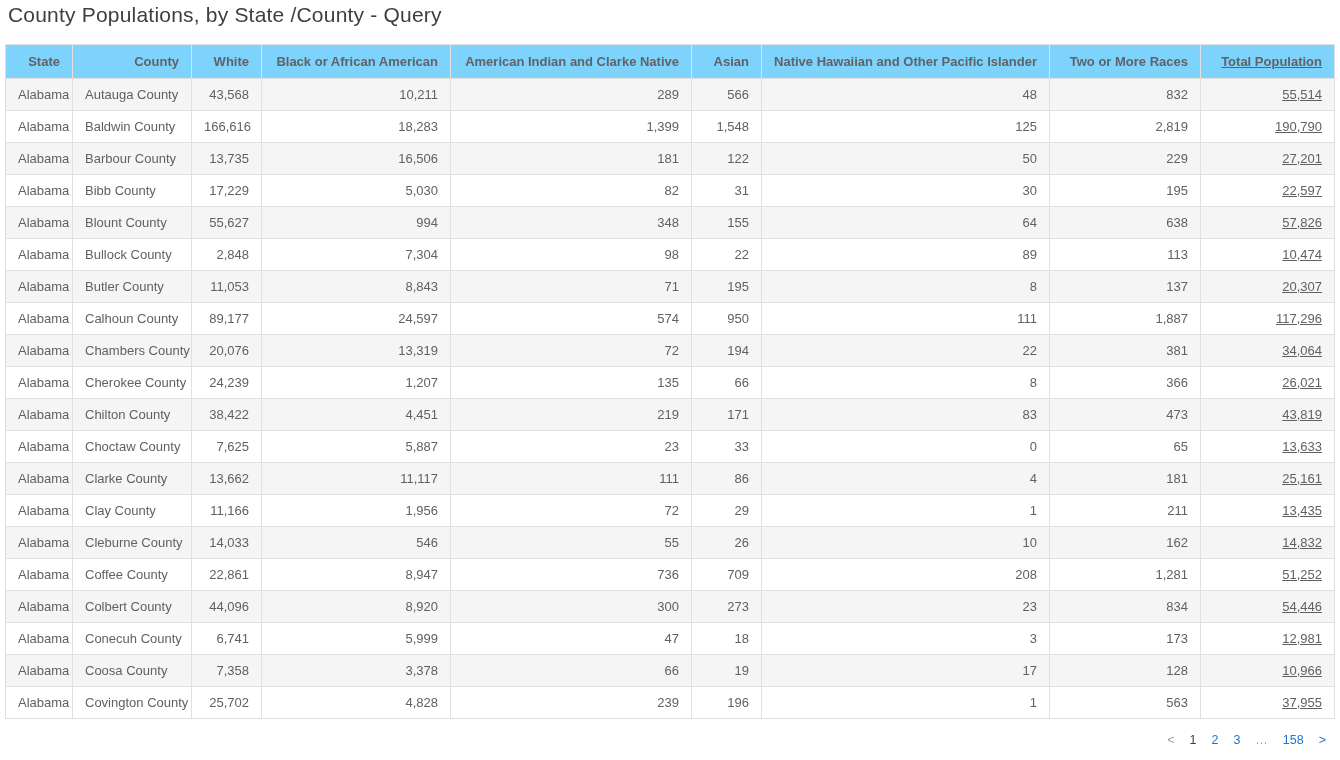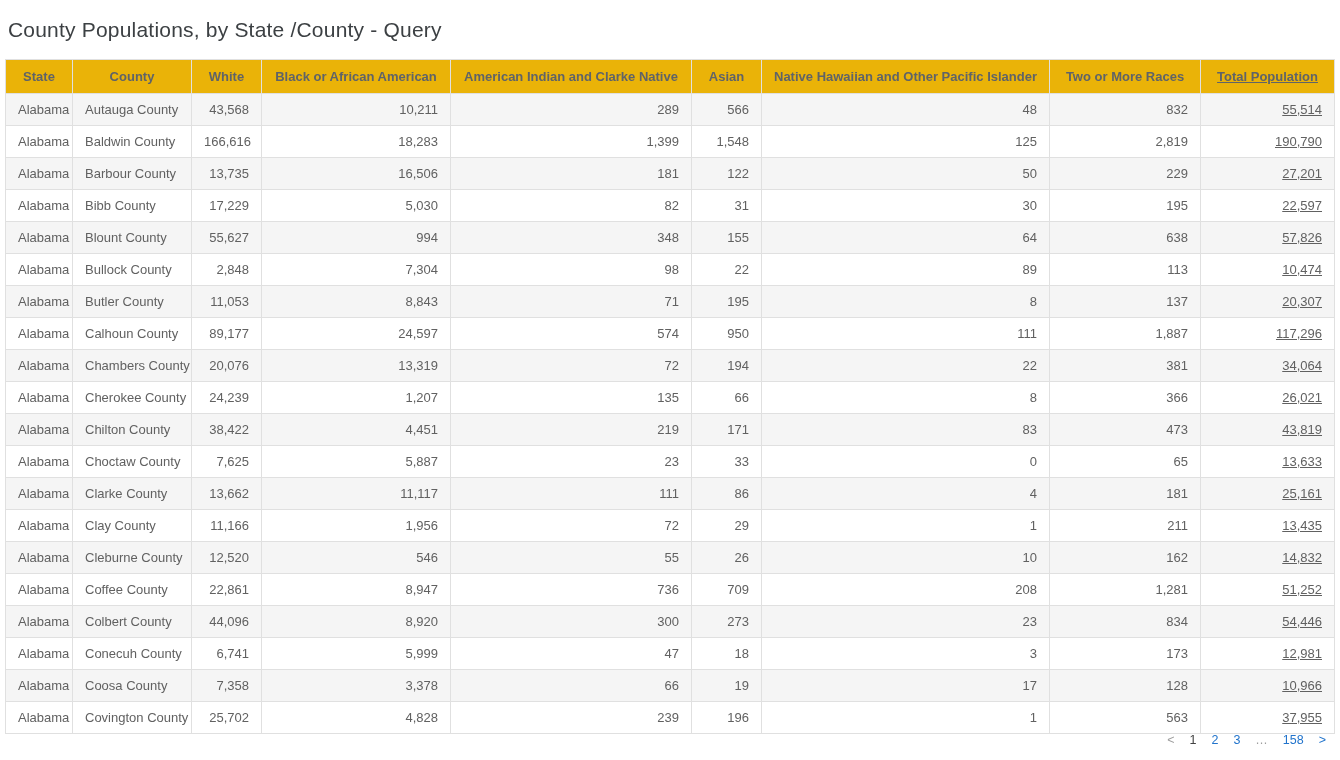--- a/index.html
+++ b/index.html
@@ -5,45 +5,45 @@
   * { margin: 0; padding: 0; box-sizing: border-box; }
   html, body {
     width: 1340px; height: 760px;
     background: #ffffff;
     font-family: "Liberation Sans", "DejaVu Sans", sans-serif;
     overflow: hidden;
   }
   .page-title {
     font-size: 21px;
     color: #3c4043;
-    padding: 18px 0 0 8px;
+    padding: 3px 0 0 8px;
     font-weight: 400;
     letter-spacing: 0.2px;
   }
   .table-wrap {
     margin: 17px 5px 0 5px;
   }
   table.data-table {
     width: 1329px;
     table-layout: fixed;
     border-collapse: collapse;
     font-size: 13px;
   }
   th, td {
     border: 1px solid #e0e0e0;
     padding: 0 12px;
     overflow: hidden;
     white-space: nowrap;
   }
   th {
     height: 34px;
-    text-align: center;
+    text-align: right;
     font-weight: bold;
     color: #5f6368;
-    background: #eab308;
+    background: #7dd3fc;
   }
   td {
     height: 32px;
     color: #616161;
     text-align: right;
   }
   td.col-0, td.col-1 { text-align: left; }
   tbody tr:nth-child(odd) { background: #f5f5f5; }
   tbody tr:nth-child(even) { background: #ffffff; }
   .col-0 { width: 67px; }
@@ -242,21 +242,21 @@
           <td class="col-3">1,956</td>
           <td class="col-4">72</td>
           <td class="col-5">29</td>
           <td class="col-6">1</td>
           <td class="col-7">211</td>
           <td class="col-8">13,435</td>
         </tr>
         <tr>
           <td class="col-0">Alabama</td>
           <td class="col-1">Cleburne County</td>
-          <td class="col-2">12,520</td>
+          <td class="col-2">14,033</td>
           <td class="col-3">546</td>
           <td class="col-4">55</td>
           <td class="col-5">26</td>
           <td class="col-6">10</td>
           <td class="col-7">162</td>
           <td class="col-8">14,832</td>
         </tr>
         <tr>
           <td class="col-0">Alabama</td>
           <td class="col-1">Coffee County</td>

